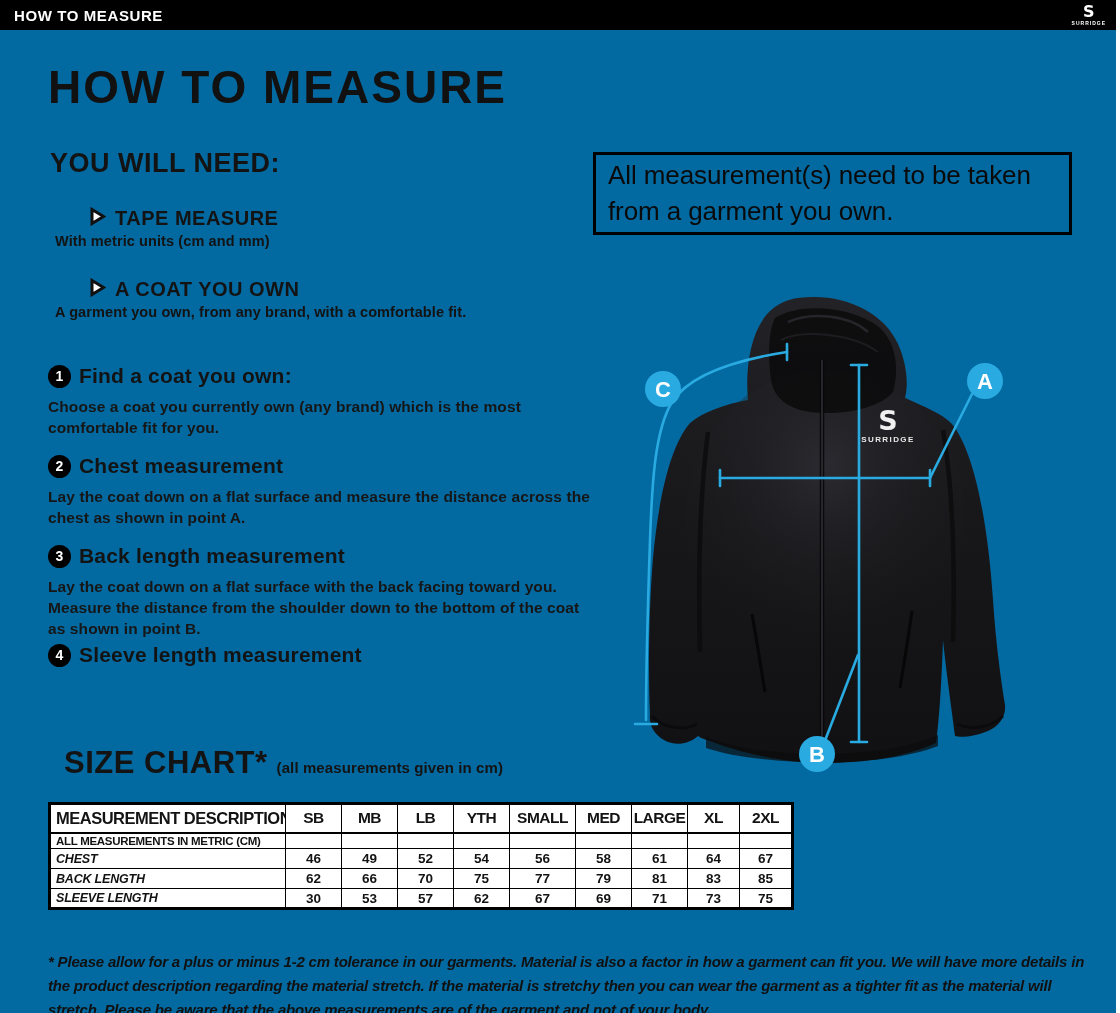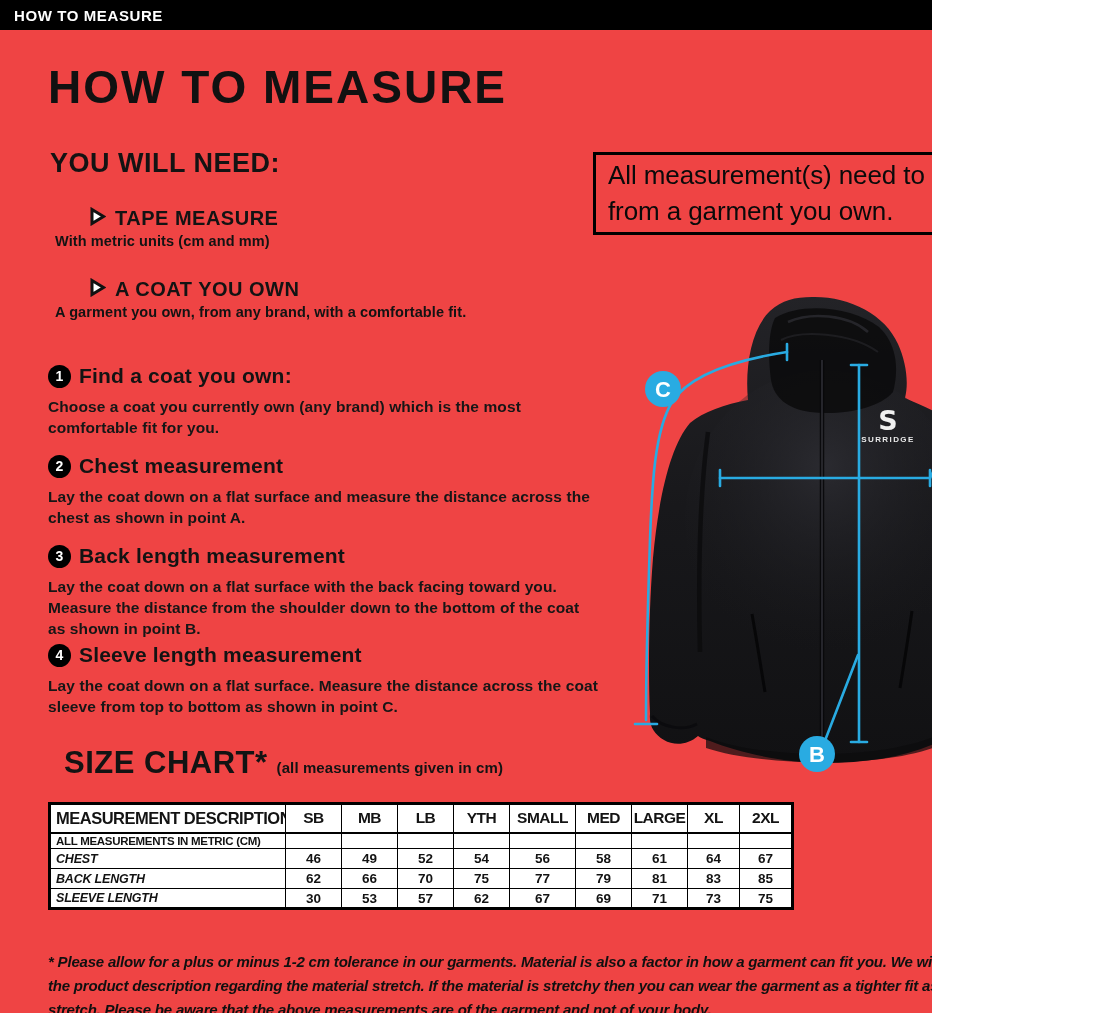--- a/index.html
+++ b/index.html
@@ -1,18 +1,18 @@
 <!DOCTYPE html>
 <html><head>
 <meta charset="utf-8">
 <style>
   * { margin:0; padding:0; box-sizing:border-box; }
   html,body { background:#fff; }
   .page {
-    position:relative; width:932px; height:1013px; background:#ef4444;
+    position:relative; width:1116px; height:1013px; background:#0369a1;
     font-family:"Liberation Sans", sans-serif; color:#131313; overflow:hidden;
   }
   
   .topbar {
     position:absolute; left:0; top:0; width:1120px; height:30px; background:#000;
     display:flex; align-items:center; justify-content:space-between; padding:0 8px 0 14px;
   }
   .topbar-title { color:#fff; font-size:15px; font-weight:700; letter-spacing:.6px; }
   .brand { display:flex; flex-direction:column; align-items:center; line-height:1; padding-right:6px; }
   .brand-s { color:#fff; font-size:16px; font-weight:900; font-family:"DejaVu Sans", sans-serif; }
@@ -137,21 +137,20 @@
       <span class="step-title">Back length measurement</span>
     </div>
     <div class="step-desc">Lay the coat down on a flat surface with the back facing toward you. Measure the distance from the shoulder down to the bottom of the coat as shown in point B.</div>
   </div>
 
   <div class="step step-4">
     <div class="step-head">
       <span class="step-badge">4</span>
       <span class="step-title">Sleeve length measurement</span>
     </div>
-    <div class="step-desc">Lay the coat down on a flat surface. Measure the distance across the coat sleeve from top to bottom as shown in point C.</div>
   </div>
 
   <div class="diagram">
     <svg width="520" height="505" viewBox="595 285 520 505">
       <defs>
         <linearGradient id="jg" x1="0" y1="0" x2="0" y2="1">
           <stop offset="0" stop-color="#232327"></stop>
           <stop offset="0.45" stop-color="#18181b"></stop>
           <stop offset="1" stop-color="#111113"></stop>
         </linearGradient>

